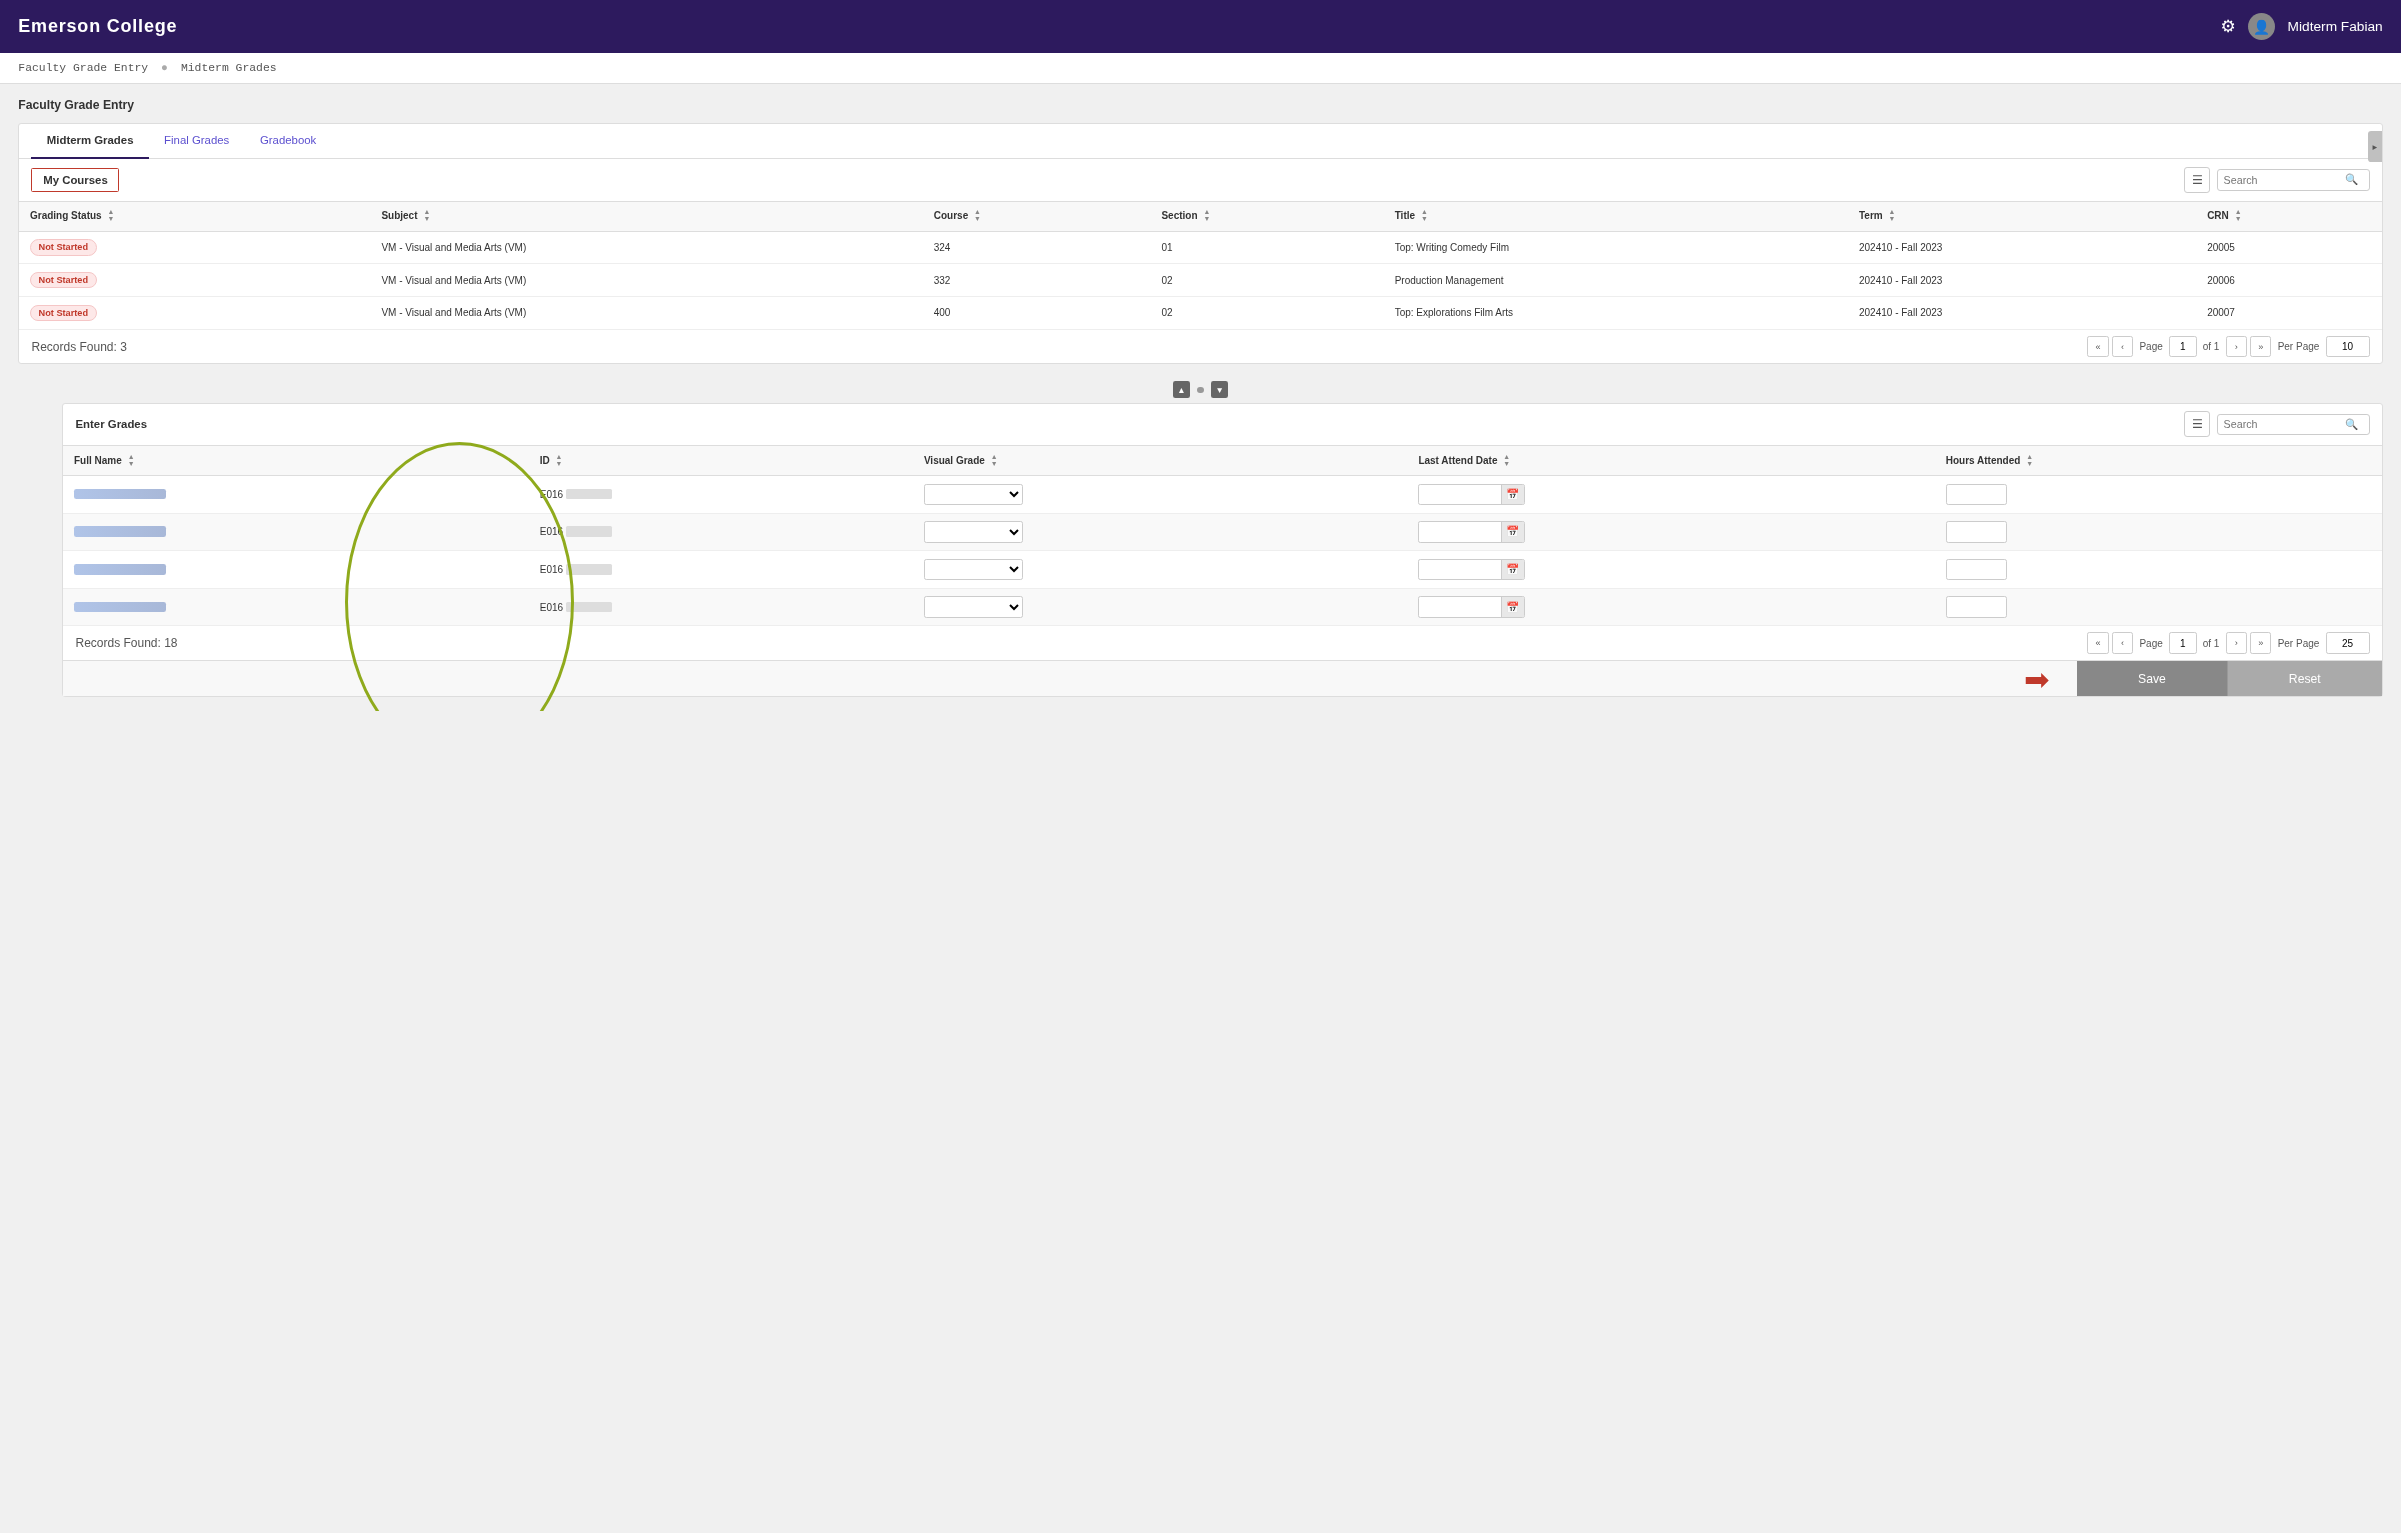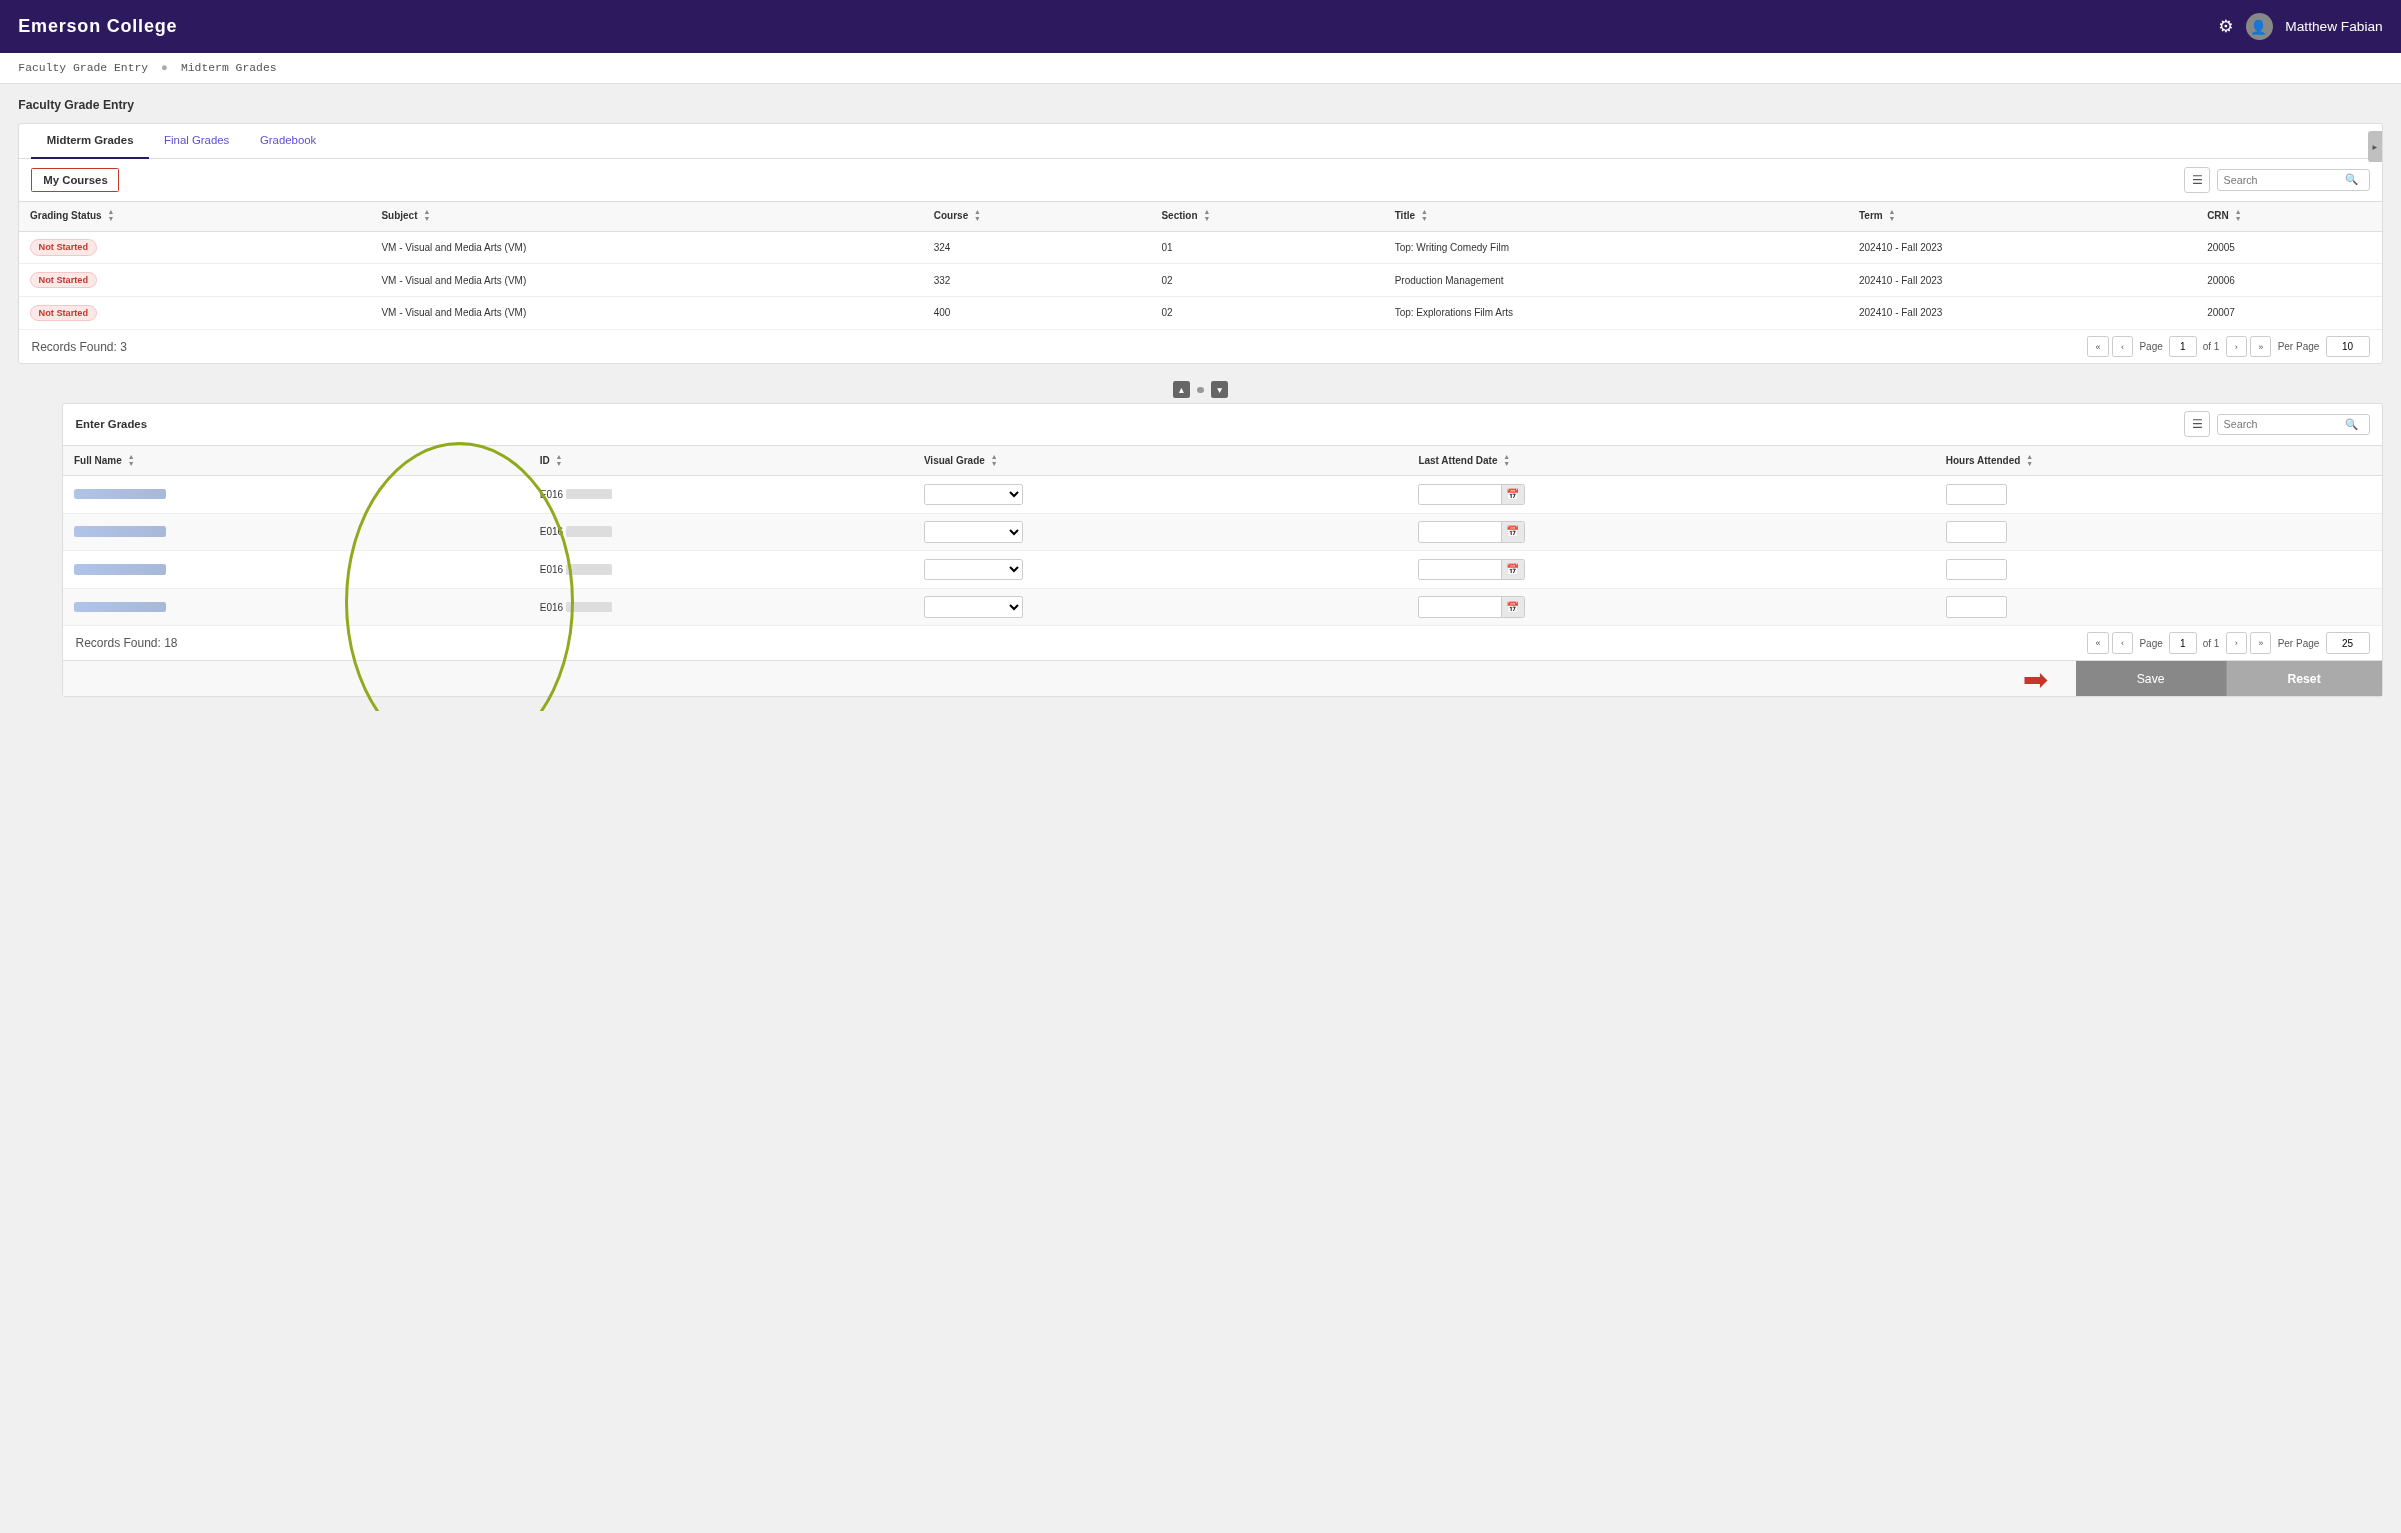--- a/index.html
+++ b/index.html
@@ -408,21 +408,21 @@
       color: #c0392b;
     }
     .reset-btn {
       background: #aaa;
       color: white;
       border: none;
       border-left: 0.8px solid #999;
       padding: 10.7px 61px;
       font-size: 12.2px;
       cursor: pointer;
-      font-weight: 700;
+      font-weight: 400;
     }
 
     .sidebar-toggle {
       position: absolute;
       right: 0;
       top: 7.6px;
       width: 13.7px;
       height: 30.5px;
       background: #c0c0c0;
       border-radius: 3.1px 0 0 3.1px;
@@ -439,21 +439,21 @@
     }
   </style>
 </head>
 <body>
 
 <div class="header">
   <div class="header-title">Emerson College</div>
   <div class="header-right">
     <div class="header-gear">⚙</div>
     <div class="header-avatar">👤</div>
-    <div class="header-username">Matthew Fabian</div>
+    <div class="header-username">Midterm Fabian</div>
   </div>
 </div>
 
 <div class="breadcrumb-bar">
   <span>Faculty Grade Entry</span>
   <span class="sep">●</span>
   <span>Midterm Grades</span>
 </div>
 
 <div class="page-content">

